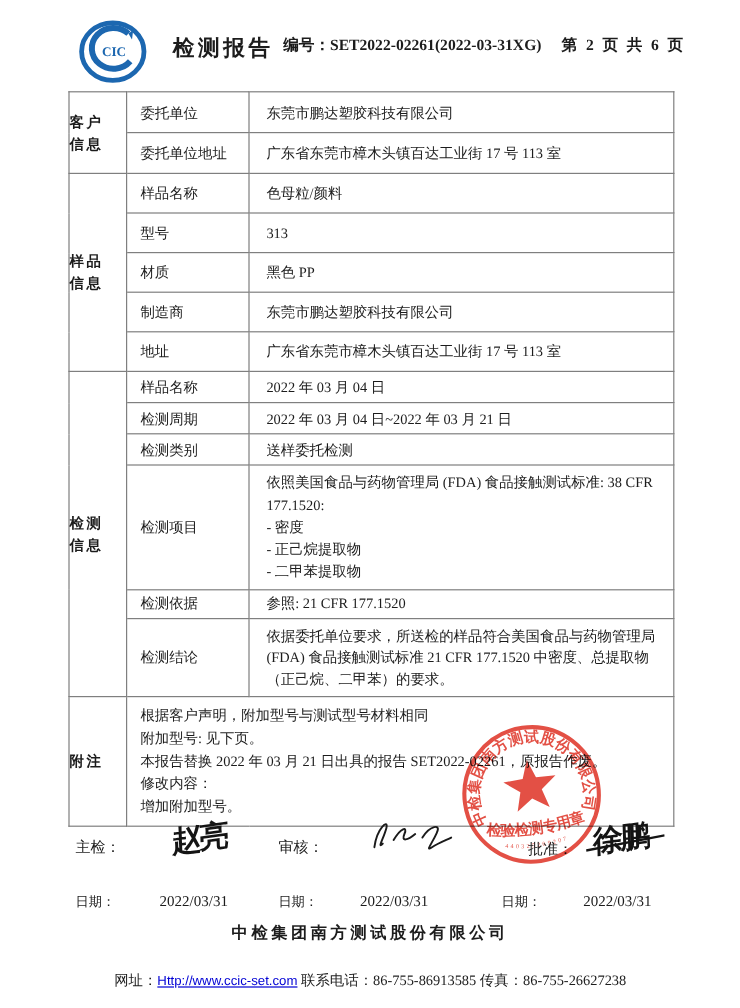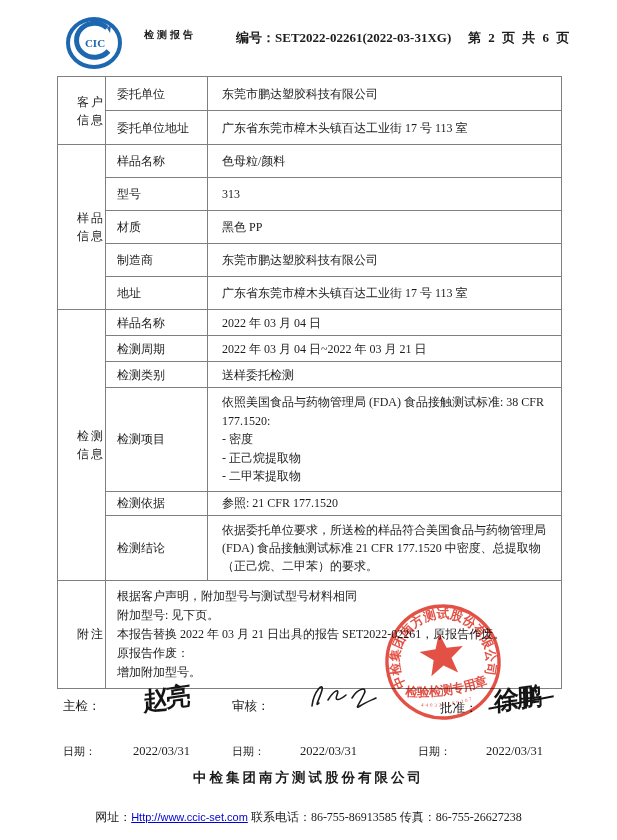--- a/index.html
+++ b/index.html
@@ -5,27 +5,27 @@
   * { margin:0; padding:0; box-sizing:border-box; }
   html,body { background:#ffffff; }
   .page {
     position:relative; width:617px; height:840px; background:#fff;
     font-family:"Liberation Serif","DejaVu Serif",serif;
     color:#1c1c1c; overflow:hidden;
   }
   
   .hdr { position:absolute; left:0; top:0; width:617px; height:76px; }
   .logo { position:absolute; left:62px; top:15px; width:64px; height:56px; }
-  .hdr-title { position:absolute; left:144px; top:28px; font-size:10px; font-weight:bold; letter-spacing:3px; }
+  .hdr-title { position:absolute; left:144px; top:28px; font-size:18px; font-weight:bold; letter-spacing:3px; }
   .hdr-no { position:absolute; left:236px; top:29px; font-size:13px; font-weight:bold; }
   .hdr-page { position:absolute; left:468px; top:29px; font-size:13px; font-weight:bold; letter-spacing:2px; }
   
   table.rep { position:absolute; left:57px; top:76px; width:505px; border-collapse:collapse; table-layout:fixed; }
   table.rep td { border:1px solid #7f7f7f; font-size:12px; vertical-align:middle; line-height:1.5; }
-  td.sec { text-align:right; letter-spacing:2px; white-space:pre-line; padding:2px 0; }
+  td.sec { text-align:left; letter-spacing:2px; white-space:pre-line; padding:2px 0;font-weight:bold; }
   td.lbl { padding:2px 4px 2px 11px; }
   td.val { padding:2px 6px 2px 14px; }
   tr.h34 { height:34px; } tr.h33 { height:33px; } tr.h26 { height:26px; }
   tr.hauto td.val { padding-top:5px; padding-bottom:5px; }
   .vline { line-height:1.55; }
   td.notes { padding:6px 6px 6px 11px; }
   td.notes .vline { line-height:1.58; }
   
   .abs { position:absolute; }
   .sig-label { font-size:12.5px; z-index:1; }
@@ -138,21 +138,21 @@
       <td class="lbl">检测结论</td>
       <td class="val">依据委托单位要求，所送检的样品符合美国食品与药物管理局 (FDA) 食品接触测试标准 21 CFR 177.1520 中密度、总提取物（正己烷、二甲苯）的要求。</td>
     </tr>
 
     <tr>
       <td class="sec">附注</td>
       <td class="notes" colspan="2">
         <div class="vline">根据客户声明，附加型号与测试型号材料相同</div>
         <div class="vline">附加型号: 见下页。</div>
         <div class="vline">本报告替换 2022 年 03 月 21 日出具的报告 SET2022-02261，原报告作废。</div>
-        <div class="vline">原报告作废：</div>
+        <div class="vline">修改内容：</div>
         <div class="vline">增加附加型号。</div>
       </td>
     </tr>
   </tbody>
     </table>
 
   <svg class="stamp" viewBox="0 0 128 128">
     <defs>
       <path id="arcTop" d="M 24.1 82.6 A 44 44 0 1 1 103.9 82.6" fill="none"></path>
       <path id="arcMid" d="M 22 92 Q 64 101 106 92" fill="none"></path>

